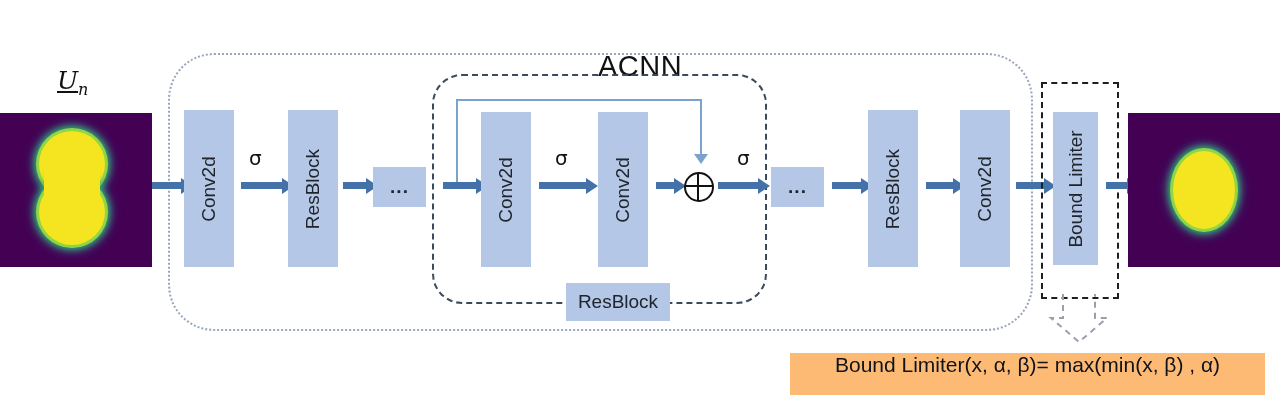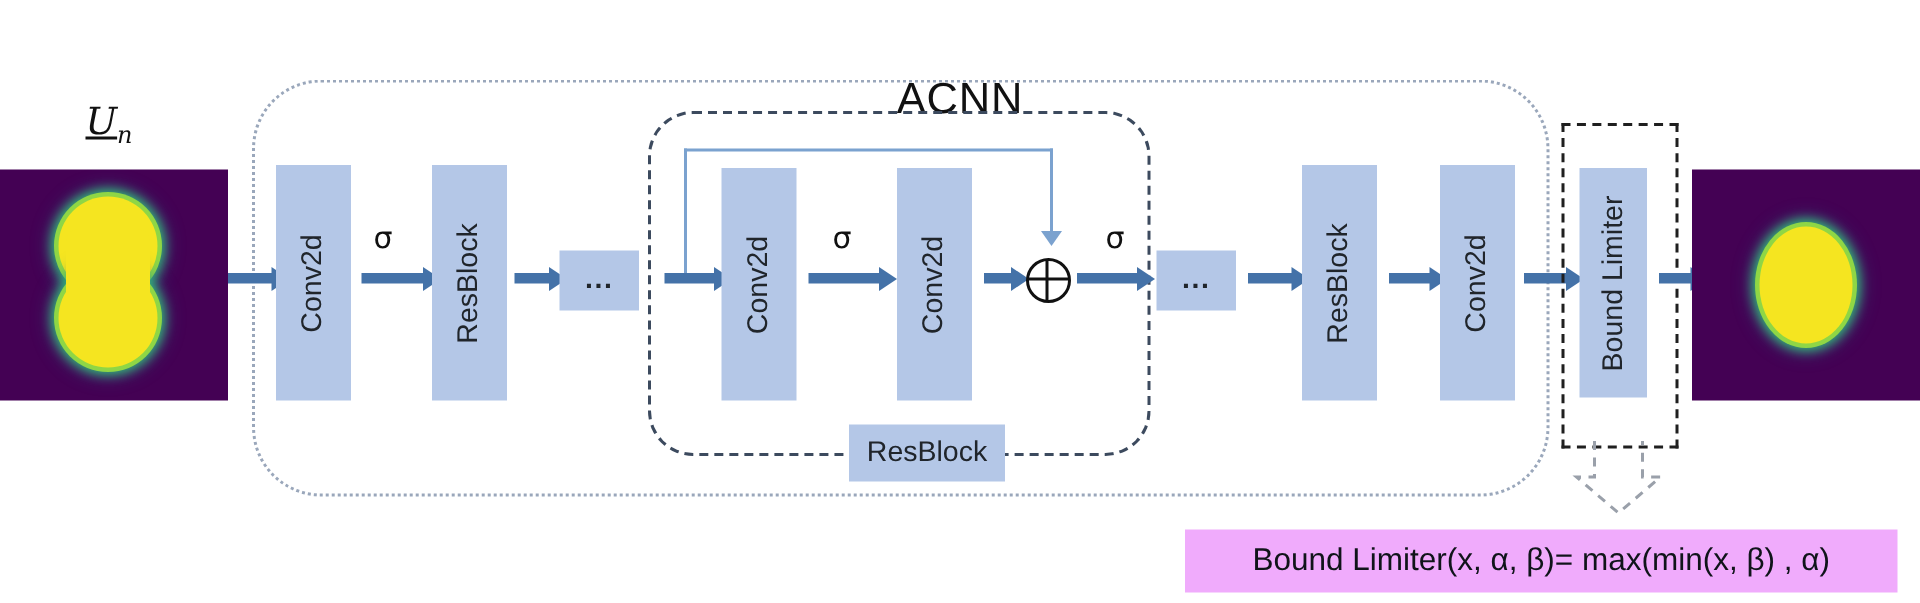--- a/index.html
+++ b/index.html
@@ -59,21 +59,21 @@
   #blbox{border:2px dashed #1f1f1f;}
 
   
   #resblock-caption{background:#b4c7e7;display:flex;align-items:center;
       justify-content:center;font-size:19px;color:#20252b;}
 
   
   #dash-down{filter:none;}
 
   
-  #formula{background:#f0abfc;display:flex;align-items:center;
+  #formula{background:#fdba74;display:flex;
       justify-content:center;font-size:21px;color:#10141a;}
 </style>
 </head>
 <body>
 
 <div class="abs" id="title">ACNN</div>
 
 <div class="abs mathlab" style="left:57px;top:66px;text-decoration:underline;">
   <span>U</span><sub>n</sub>
 </div>

